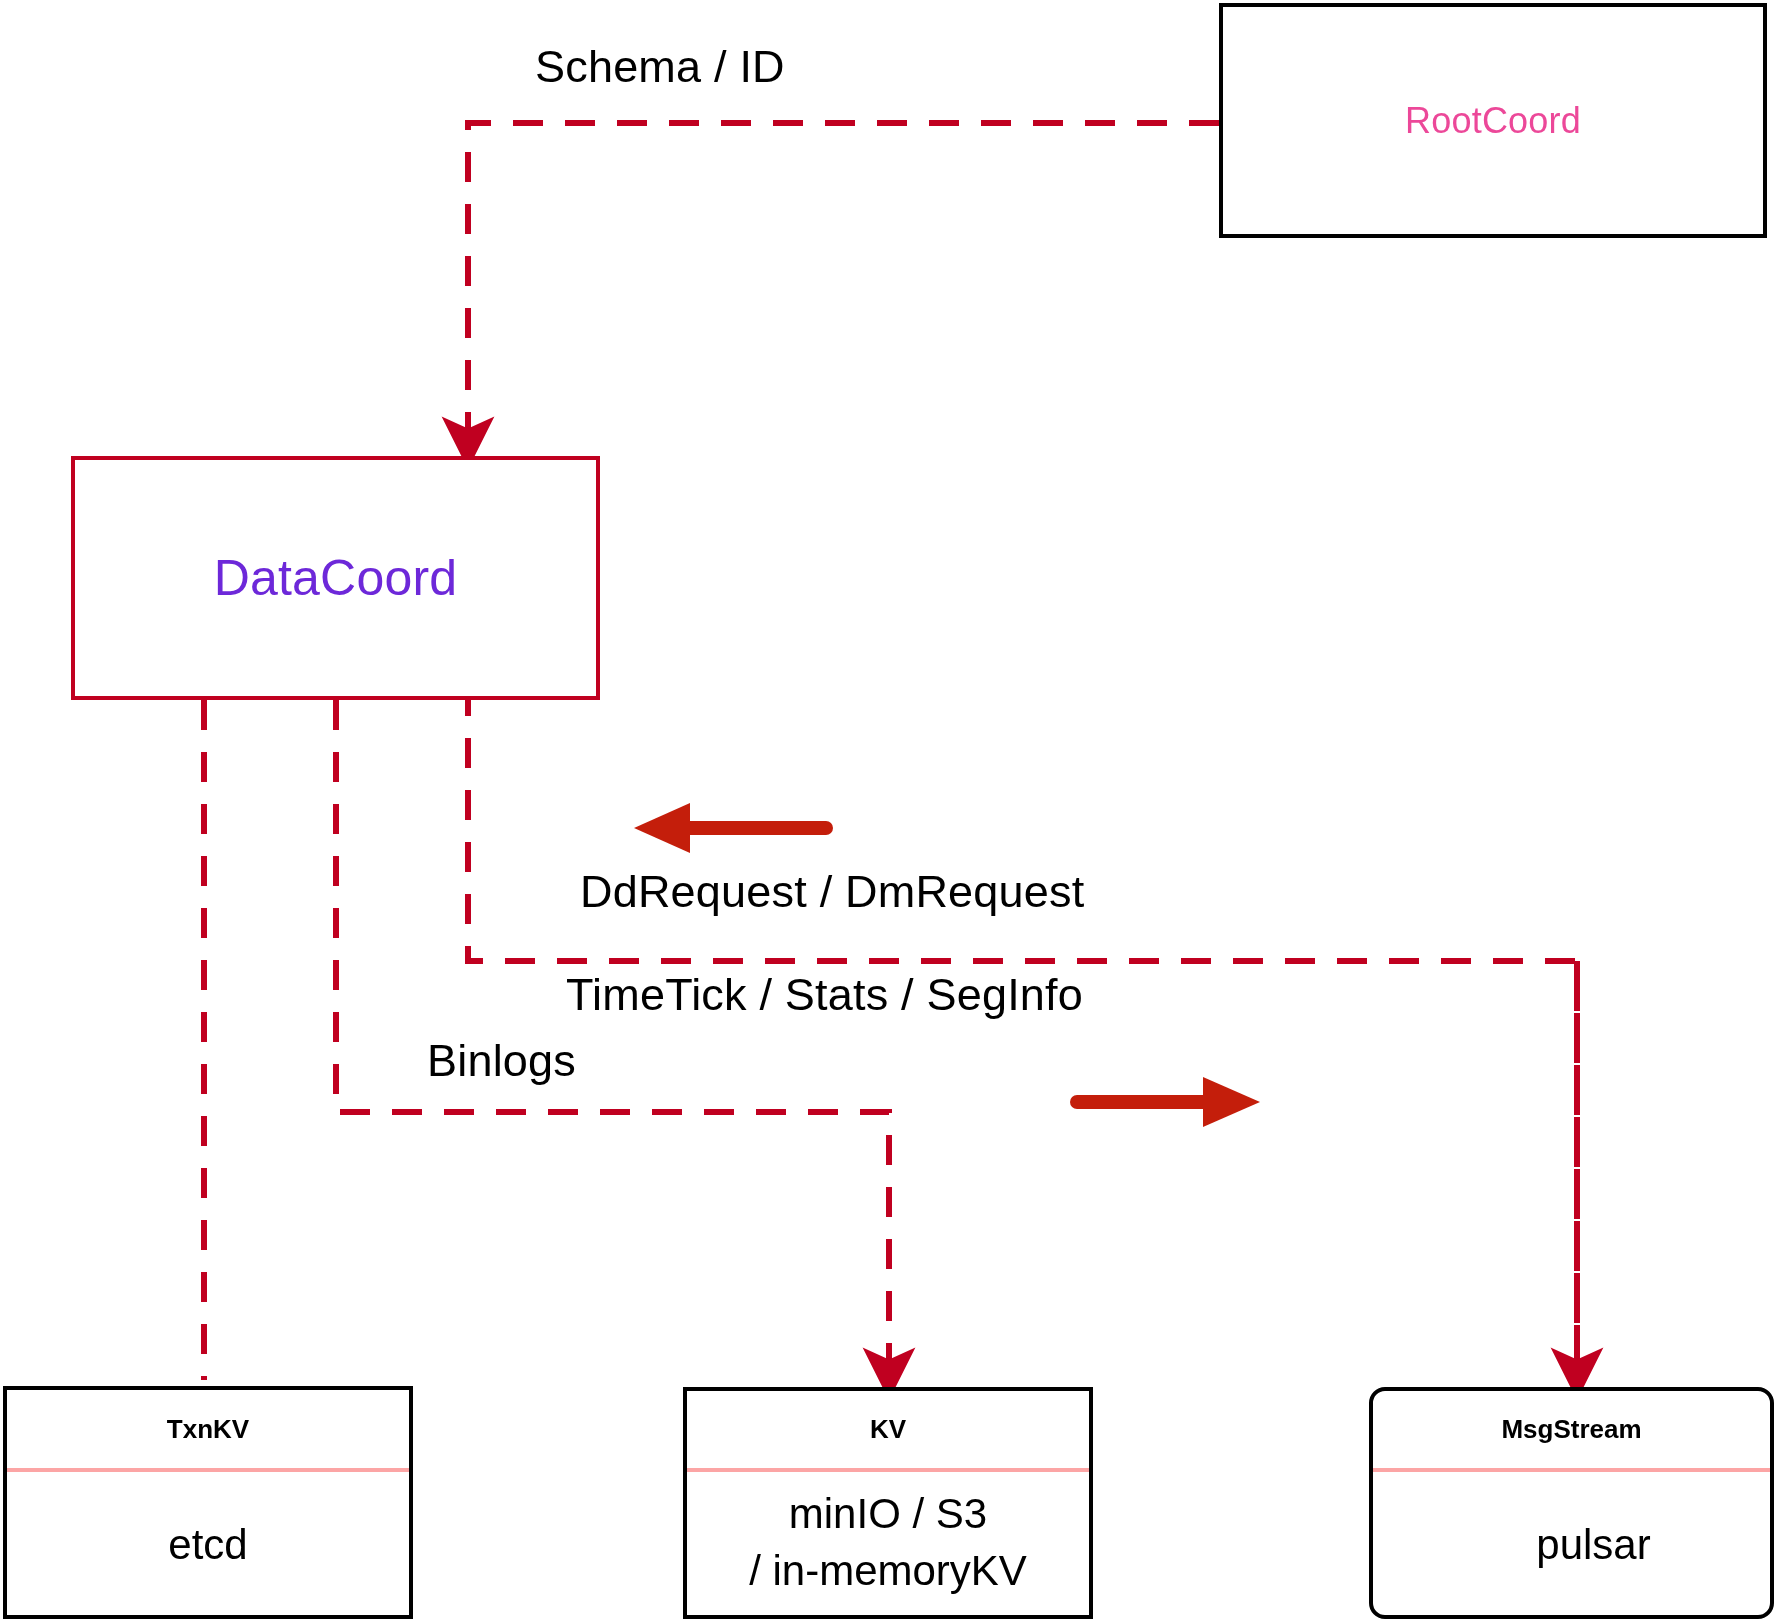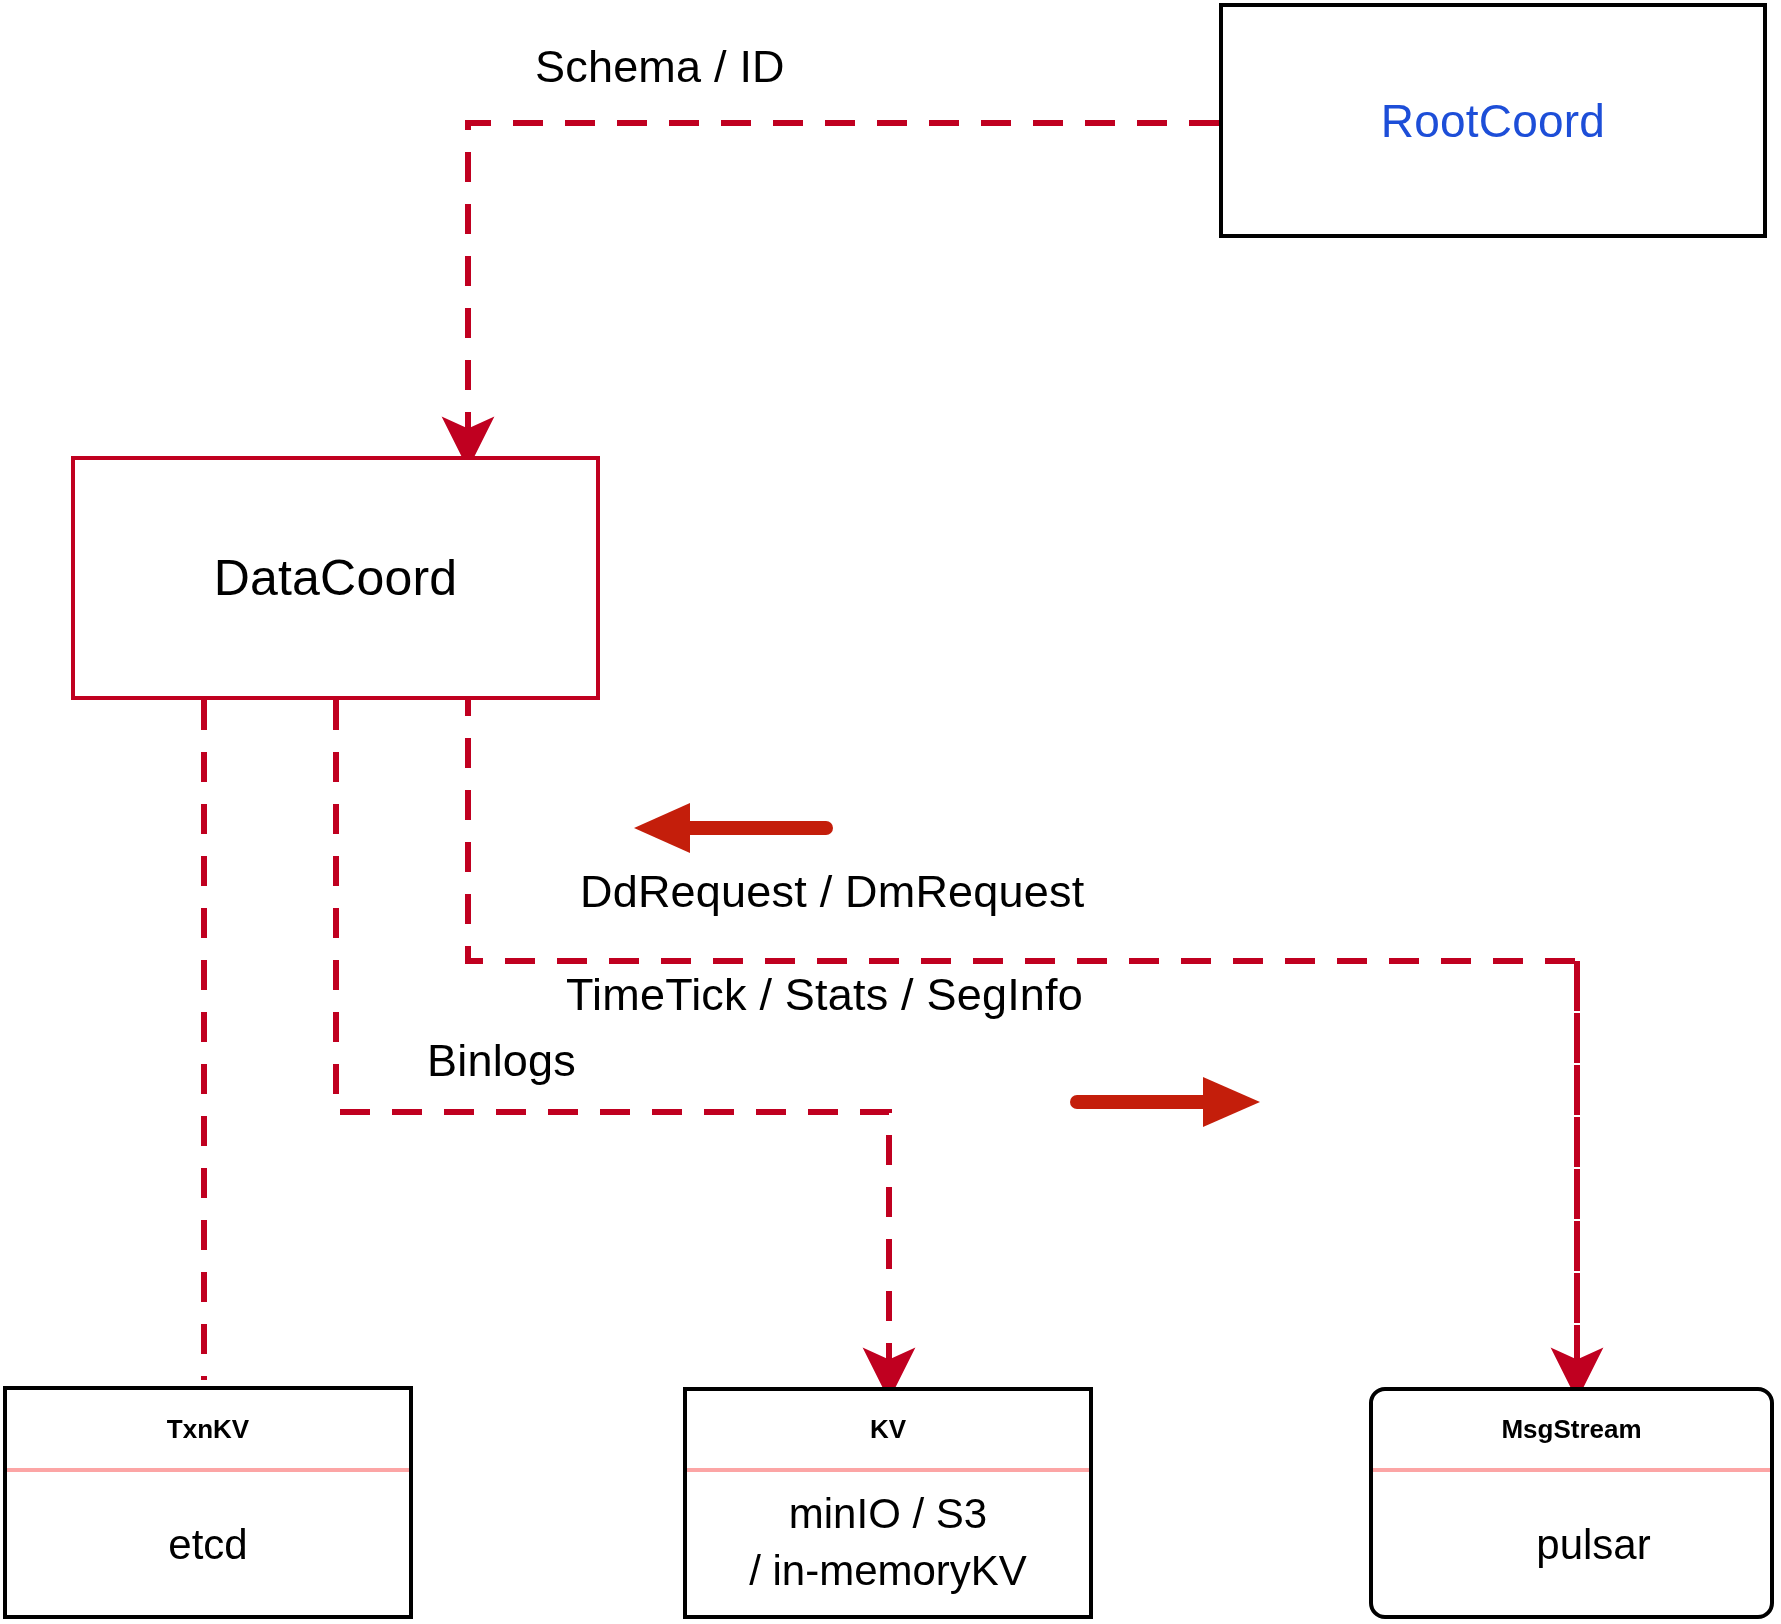--- a/index.html
+++ b/index.html
@@ -5,23 +5,23 @@
   html,body{margin:0;padding:0;background:#ffffff;}
   body{font-family:"Liberation Sans", sans-serif;}
   #stage{position:relative;width:1781px;height:1624px;background:#fff;overflow:hidden;}
   #svg-layer{position:absolute;left:0;top:0;width:1781px;height:1624px;}
   .node{position:absolute;box-sizing:border-box;background:#fff;}
   .node.black{border:4px solid #000;}
   .node.red{border:4px solid #C00020;}
   .node .title{
     display:flex;align-items:center;justify-content:center;
     width:100%;height:100%;box-sizing:border-box;
-    font-size:46px;letter-spacing:0.2px;color:#1d4ed8;
+    font-size:36px;letter-spacing:0.2px;color:#ec4899;
   }
-  .node.red .title{color:#000000;font-size:50px;}
+  .node.red .title{color:#6d28d9;font-size:50px;}
   .hdr{
     display:flex;align-items:center;justify-content:center;
     box-sizing:border-box;width:100%;font-weight:bold;font-size:26px;color:#000;
     border-bottom:4px solid #fca5a5;
   }
   .body-cell{
     display:flex;flex-direction:column;align-items:center;justify-content:center;
     box-sizing:border-box;width:100%;font-size:42px;color:#000;line-height:1.34;
   }
   .edge-label{

